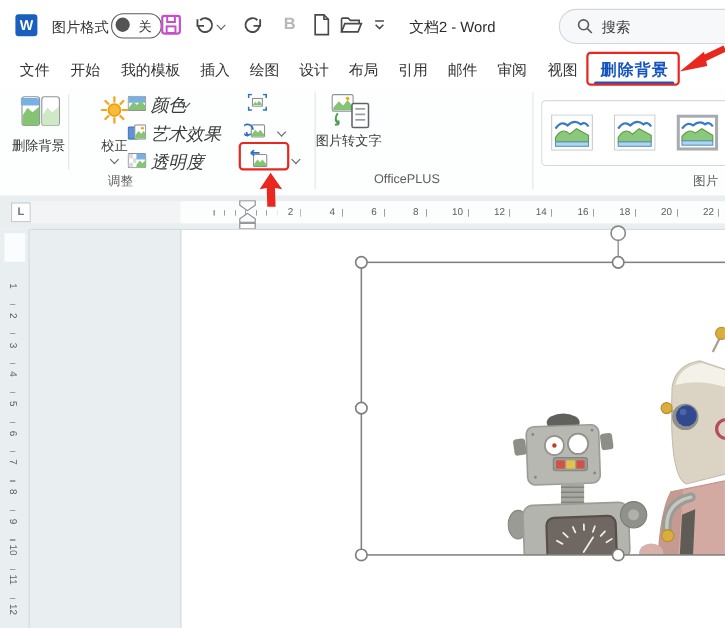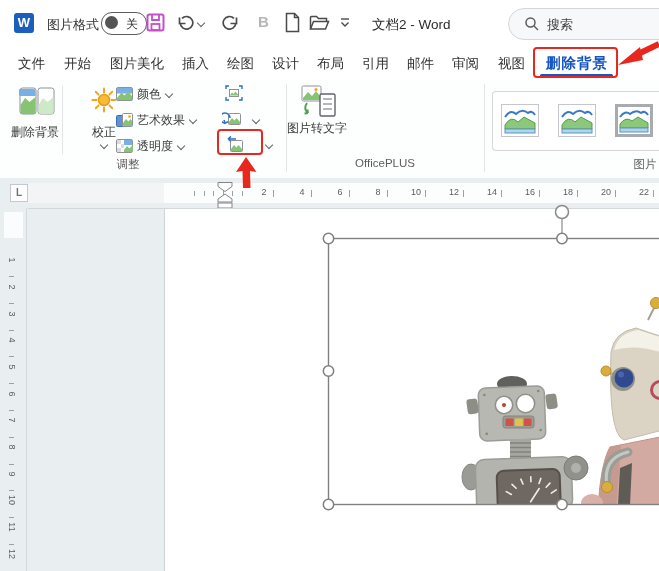--- a/index.html
+++ b/index.html
@@ -1,40 +1,40 @@
 <!DOCTYPE html>
 <html><head>
 <meta charset="utf-8">
 <style>
   html,body{margin:0;padding:0;}
   body{width:659px;height:571px;overflow:hidden;font-family:"Liberation Sans","DejaVu Sans",sans-serif;-webkit-font-smoothing:antialiased;}
   #app{position:relative;width:659px;height:571px;background:#fff;overflow:hidden;}
   .abs{position:absolute;}
-  .txt{color:#3a3a3a;font-size:12px;white-space:nowrap;}
+  .txt{color:#3a3a3a;font-size:16px;white-space:nowrap;font-style:italic;}
   .chev{display:inline-block;width:5px;height:5px;border-right:1.4px solid #5f6368;border-bottom:1.4px solid #5f6368;transform:rotate(45deg);}
   
   #titlebar{left:0;top:0;width:659px;height:46px;background:#fff;}
   #word-logo{left:14px;top:13px;width:20px;height:20px;background:#1b5fbd;border-radius:3px;color:#fff;font-weight:bold;font-size:13px;text-align:center;line-height:20px;}
   #autosave-label{left:47px;top:16px;font-size:13px;color:#333;}
   #autosave-toggle{left:101px;top:12px;width:44px;height:21px;border:1.2px solid #5c5c5c;border-radius:11px;background:#fff;}
   #autosave-knob{left:3px;top:3px;width:13px;height:13px;border-radius:50%;background:#545454;}
   #autosave-state{left:24px;top:3px;font-size:12px;color:#333;}
   #doc-title{left:372px;top:16px;font-size:13.5px;color:#2b2b2b;}
   #search-box{left:508px;top:8px;width:158px;height:30px;background:#f6f8f9;border:1px solid #d4d7da;border-radius:16px 0 0 16px;}
   #search-text{left:38px;top:7px;font-size:13px;color:#3c3c3c;}
   #bold-button{left:258px;top:13px;font-size:15px;font-weight:bold;color:#b8b6b4;}
   
   #tabrow{left:0;top:46px;width:600px;height:34px;background:#fff;}
   .tab{position:absolute;top:9px;font-size:13.5px;color:#323130;}
   #tab-active{position:absolute;left:541px;top:8px;width:72px;text-align:center;font-size:14.5px;font-weight:bold;color:#1454c0;letter-spacing:1px;}
   #tab-underline{left:540px;top:28px;width:73px;height:3px;background:#1358c6;border-radius:2px;}
   
   #ribbon{left:0;top:80px;width:659px;height:98px;background:#fdfefe;border-bottom:1px solid #d4d7d9;}
   .vsep{position:absolute;top:4px;width:1px;height:88px;background:#e2e4e6;}
-  .glabel{position:absolute;top:77px;font-size:11.5px;color:#5f5d5b;text-align:center;}
+  .glabel{position:absolute;top:77px;font-size:11.5px;color:#5f5d5b;}
   .rbtn{position:absolute;}
   .rlabel{position:absolute;font-size:12px;color:#3a3a3a;text-align:center;white-space:nowrap;}
   
   #rulerband{left:0;top:178px;width:659px;height:30px;background:#e9eef0;}
   #corner-box{left:10px;top:6px;width:16px;height:16px;background:#fdfdfd;border:1px solid #c6c9cc;color:#6f7477;font-size:10px;font-weight:bold;text-align:center;line-height:15px;}
   #hruler{left:28px;top:5px;width:631px;height:20px;background:#f2f4f5;}
   #hruler-page{left:136px;top:0;width:495px;height:20px;background:#fcfdfd;}
   .hnum{position:absolute;top:4px;width:14px;text-align:center;font-size:9px;color:#5a5d60;}
   #hticks-margin{left:166px;top:8px;width:58px;height:5px;background:repeating-linear-gradient(90deg,#9aa0a4 0 1px,transparent 1px 9.6px);}
   #hticks-units{left:245px;top:7px;width:414px;height:7px;background:repeating-linear-gradient(90deg,#9aa0a4 0 1px,transparent 1px 38px);}
@@ -97,21 +97,21 @@
         <circle cx="6.5" cy="6.5" r="4.5" fill="none" stroke="#5a5d60" stroke-width="1.5"></circle>
         <line x1="10" y1="10" x2="14" y2="14" stroke="#5a5d60" stroke-width="1.5"></line>
       </svg>
       <span id="search-text" class="abs">搜索</span>
     </div>
   </div>
 
   <div id="tabrow" class="abs">
     <span class="tab" style="left:18px">文件</span>
     <span class="tab" style="left:64px">开始</span>
-    <span class="tab" style="left:110px">图片美化</span>
+    <span class="tab" style="left:110px">我的模板</span>
     <span class="tab" style="left:182px">插入</span>
     <span class="tab" style="left:227px">绘图</span>
     <span class="tab" style="left:272px">设计</span>
     <span class="tab" style="left:317px">布局</span>
     <span class="tab" style="left:362px">引用</span>
     <span class="tab" style="left:407px">邮件</span>
     <span class="tab" style="left:452px">审阅</span>
     <span class="tab" style="left:498px">视图</span>
     <span id="tab-active">删除背景</span>
     <div id="tab-underline" class="abs"></div>

